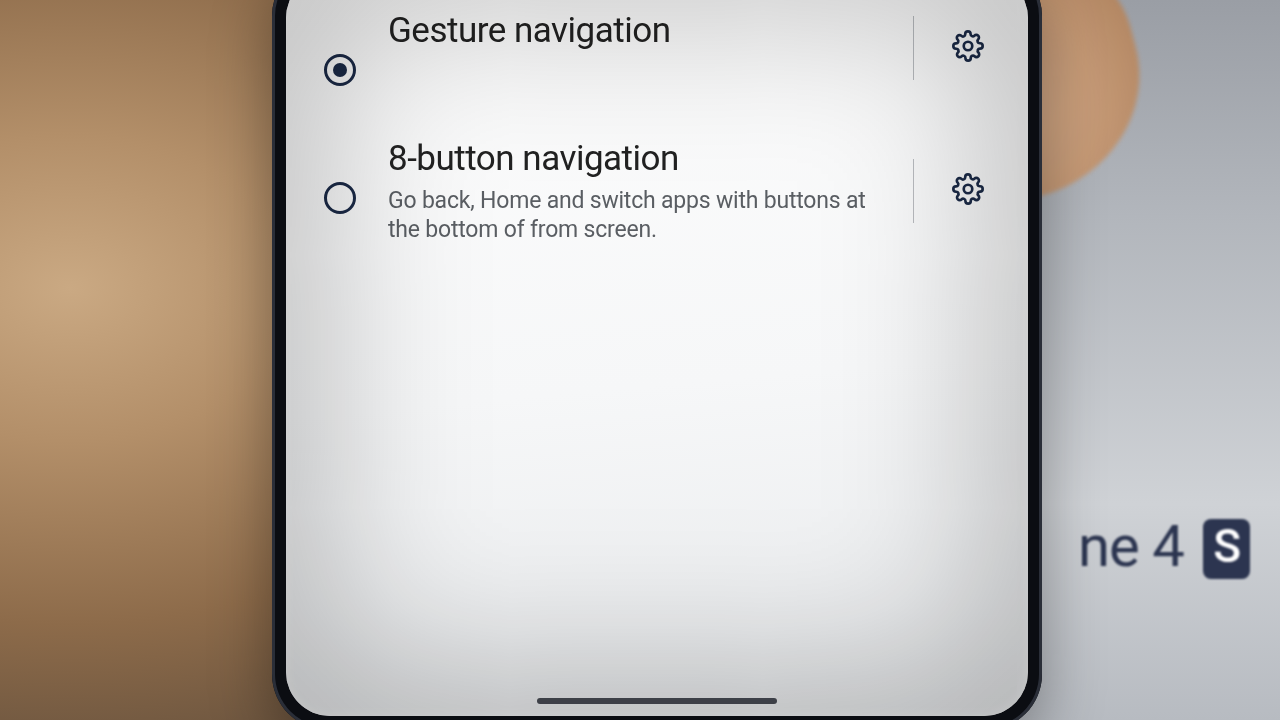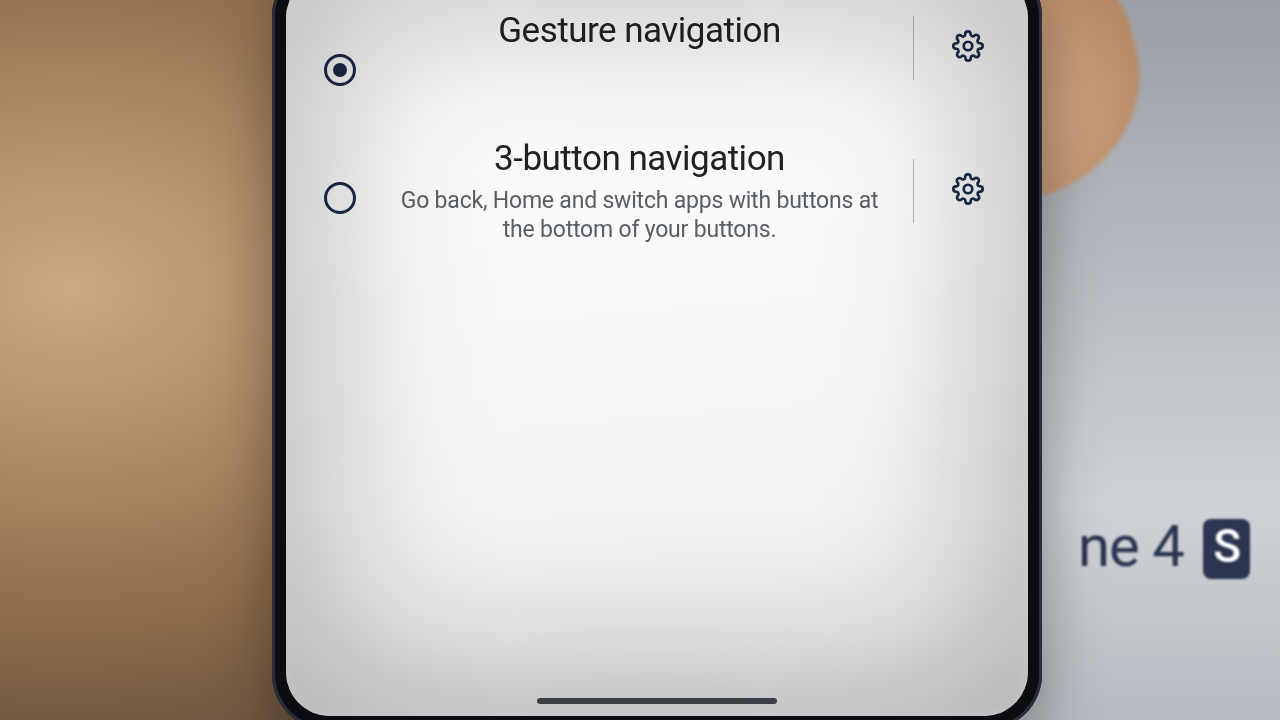--- a/index.html
+++ b/index.html
@@ -44,21 +44,21 @@
     padding:18px 0 34px 0;
   }
   .radio-col{flex:0 0 52px;display:flex;justify-content:center;padding-top:44px;}
   .radio{
     width:32px;height:32px;border:3px solid #1b2a47;border-radius:50%;
     display:flex;align-items:center;justify-content:center;box-sizing:border-box;
   }
   .radio.selected::after{
     content:"";width:14px;height:14px;border-radius:50%;background:#1b2a47;
   }
-  .text-col{flex:1 1 auto;min-width:0;text-align:center;}
+  .text-col{flex:1 1 auto;min-width:0;}
   .title{font-size:35px;font-weight:400;color:#222;letter-spacing:-.5px;margin:0 0 6px 0;line-height:1.2;}
   .desc{font-size:23px;line-height:1.28;color:#5a5e63;letter-spacing:-.2px;}
   .sep-col{flex:0 0 1px;align-self:center;height:64px;background:#b9bcc0;}
   .gear-col{flex:0 0 64px;display:flex;align-items:center;justify-content:center;align-self:center;}
   .gear-col svg{width:32px;height:32px;}
   
   .navpill{
     position:absolute;bottom:12px;left:50%;transform:translateX(-50%);
     width:240px;height:6px;border-radius:3px;background:#2b2f38;opacity:.85;
   }
@@ -100,22 +100,22 @@
               </svg>
             </span>
           </div>
         </div>
 
         <div class="item">
           <div class="radio-col">
             <div class="radio"></div>
           </div>
           <div class="text-col">
-            <div class="title">3-button navigation</div>
-            <div class="desc">Go back, Home and switch apps with buttons at the bottom of your buttons.</div>
+            <div class="title">8-button navigation</div>
+            <div class="desc">Go back, Home and switch apps with buttons at the bottom of from screen.</div>
           </div>
           <div class="sep-col"></div>
           <div class="gear-col">
             <span>
               <svg viewBox="0 0 24 24" fill="none" stroke="#1b2a47" stroke-width="2">
                 <circle cx="12" cy="12" r="3.2"></circle>
                 <path d="M19.4 15a1.65 1.65 0 0 0 .33 1.82l.06.06a2 2 0 1 1-2.83 2.83l-.06-.06a1.65 1.65 0 0 0-1.82-.33 1.65 1.65 0 0 0-1 1.51V21a2 2 0 1 1-4 0v-.09a1.65 1.65 0 0 0-1-1.51 1.65 1.65 0 0 0-1.82.33l-.06.06a2 2 0 1 1-2.83-2.83l.06-.06a1.65 1.65 0 0 0 .33-1.82 1.65 1.65 0 0 0-1.51-1H3a2 2 0 1 1 0-4h.09a1.65 1.65 0 0 0 1.51-1 1.65 1.65 0 0 0-.33-1.82l-.06-.06a2 2 0 1 1 2.83-2.83l.06.06a1.65 1.65 0 0 0 1.82.33h0a1.65 1.65 0 0 0 1-1.51V3a2 2 0 1 1 4 0v.09a1.65 1.65 0 0 0 1 1.51h0a1.65 1.65 0 0 0 1.82-.33l.06-.06a2 2 0 1 1 2.83 2.83l-.06.06a1.65 1.65 0 0 0-.33 1.82v0a1.65 1.65 0 0 0 1.51 1H21a2 2 0 1 1 0 4h-.09a1.65 1.65 0 0 0-1.51 1z"></path>
               </svg>
             </span>
           </div>

